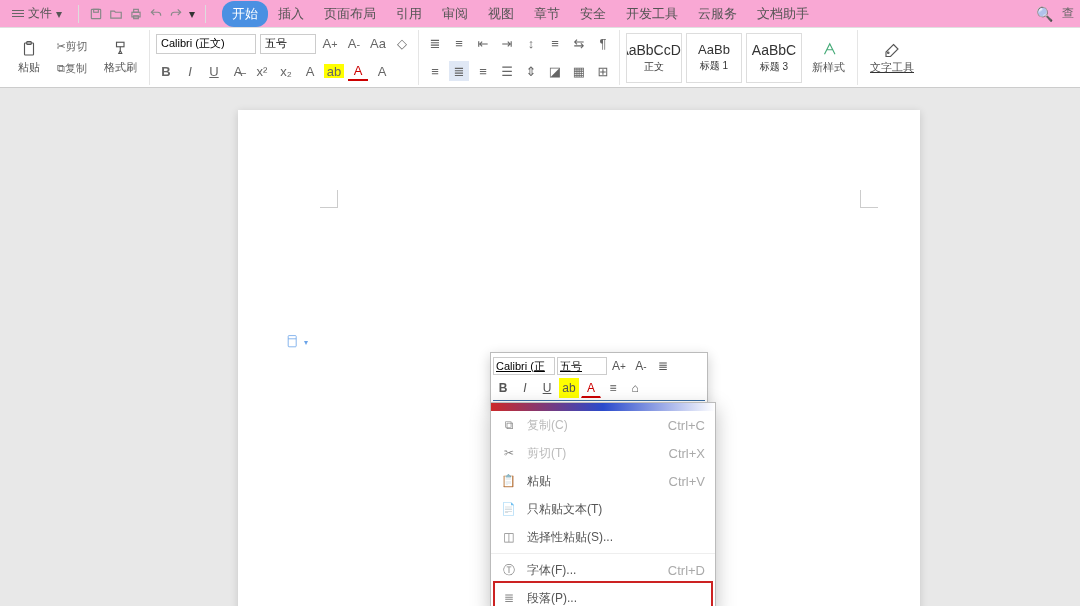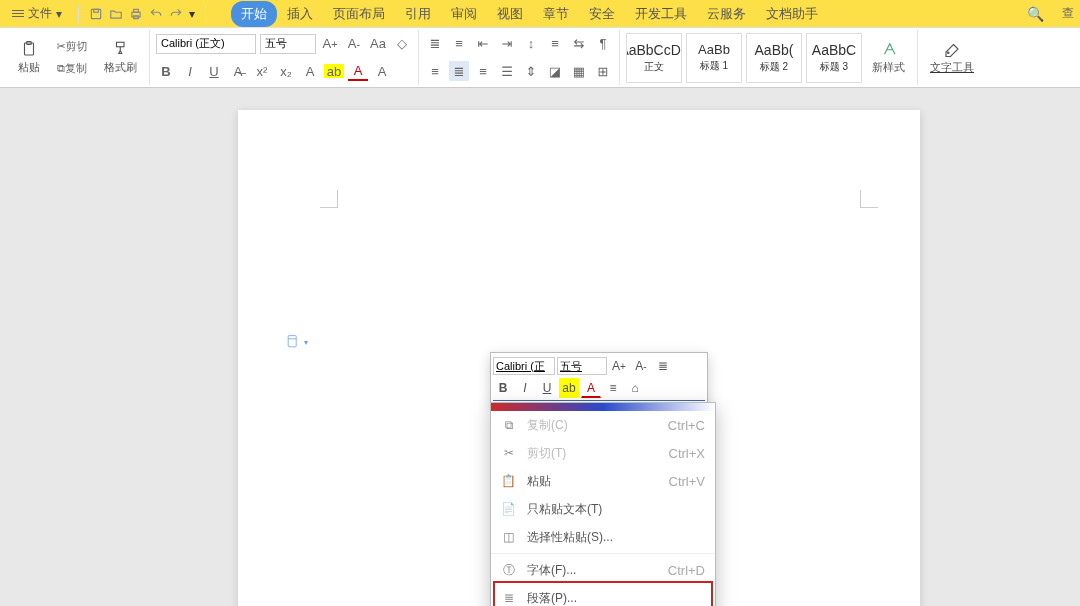--- a/index.html
+++ b/index.html
@@ -1,18 +1,18 @@
 <!DOCTYPE html>
 <html><head>
 <meta charset="utf-8">
 <style>
 * { box-sizing: border-box; margin: 0; padding: 0; }
 body { font-family: "Microsoft YaHei", sans-serif; font-size: 12px; background: #f5f5f5; width: 1080px; height: 606px; overflow: hidden; color: #333; }
 
-.menubar { display: flex; align-items: center; height: 28px; background: #fde047; border-bottom: 1px solid #e0e0e0; padding: 0 6px; gap: 13px; }
+.menubar { display: flex; align-items: center; height: 28px; background: #f9a8d4; border-bottom: 1px solid #e0e0e0; padding: 0 6px; gap: 4px; }
 .menubar .menu-left { display: flex; align-items: center; gap: 6px; }
 .menubar .menu-btn { padding: 2px 6px; cursor: pointer; font-size: 12px; color: #555; }
 .menubar .file-btn { display: flex; align-items: center; gap: 4px; }
 .menubar .ham { display: inline-block; width: 12px; }
 .menubar .ham span { display: block; height: 1px; background: #666; margin: 2px 0; }
 .menubar .divider { width: 1px; height: 18px; background: #ddd; margin: 0 4px; }
 .menubar .qa-icon { width: 14px; height: 14px; color: #888; cursor: pointer; }
 .menubar .tabs { display: flex; align-items: center; gap: 0; margin-left: 8px; }
 .menubar .tab { padding: 4px 10px; font-size: 13px; color: #555; cursor: pointer; }
 .menubar .tab.active { background: #4a90e2; color: #fff; border-radius: 12px; }
@@ -189,24 +189,20 @@
   <div class="styles">
     <div class="style-box">
         <span class="preview">AaBbCcDd</span>
         <span>正文</span>
       </div>
     <div class="style-box bold">
         <span class="preview">AaBb</span>
         <span>标题 1</span>
       </div>
     <div class="style-box">
-        <span class="preview">AaBb(</span>
-        <span>标题 2</span>
-      </div>
-    <div class="style-box">
         <span class="preview">AaBbC</span>
         <span>标题 3</span>
       </div>
     <div class="bigbtn">
       <svg viewBox="0 0 24 24" fill="none" stroke="#4a7" stroke-width="1.5">
           <path d="M6 19l7-14 7 14M9 13h8"></path>
         </svg>
       <span class="lbl">新样式</span>
     </div>
   </div>

